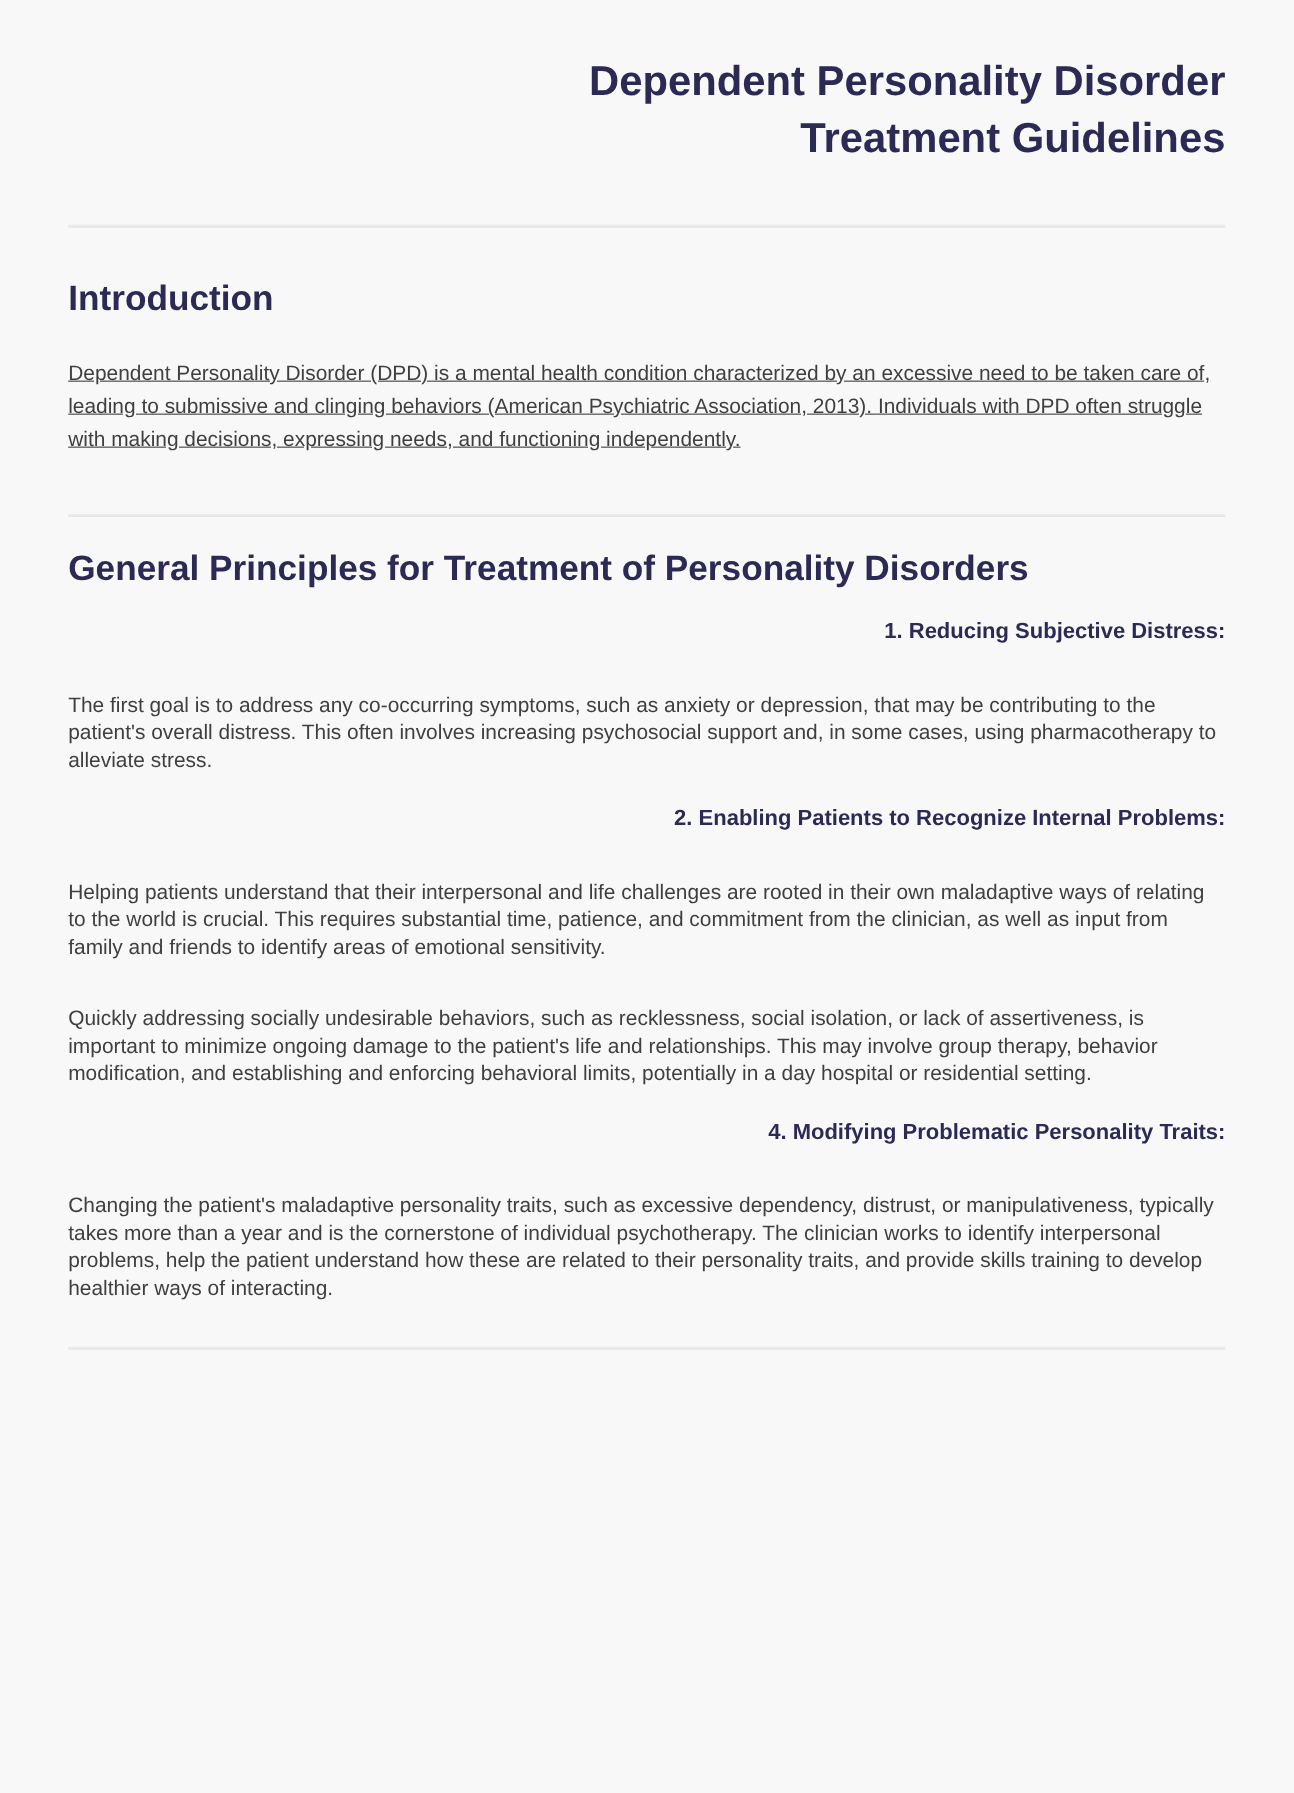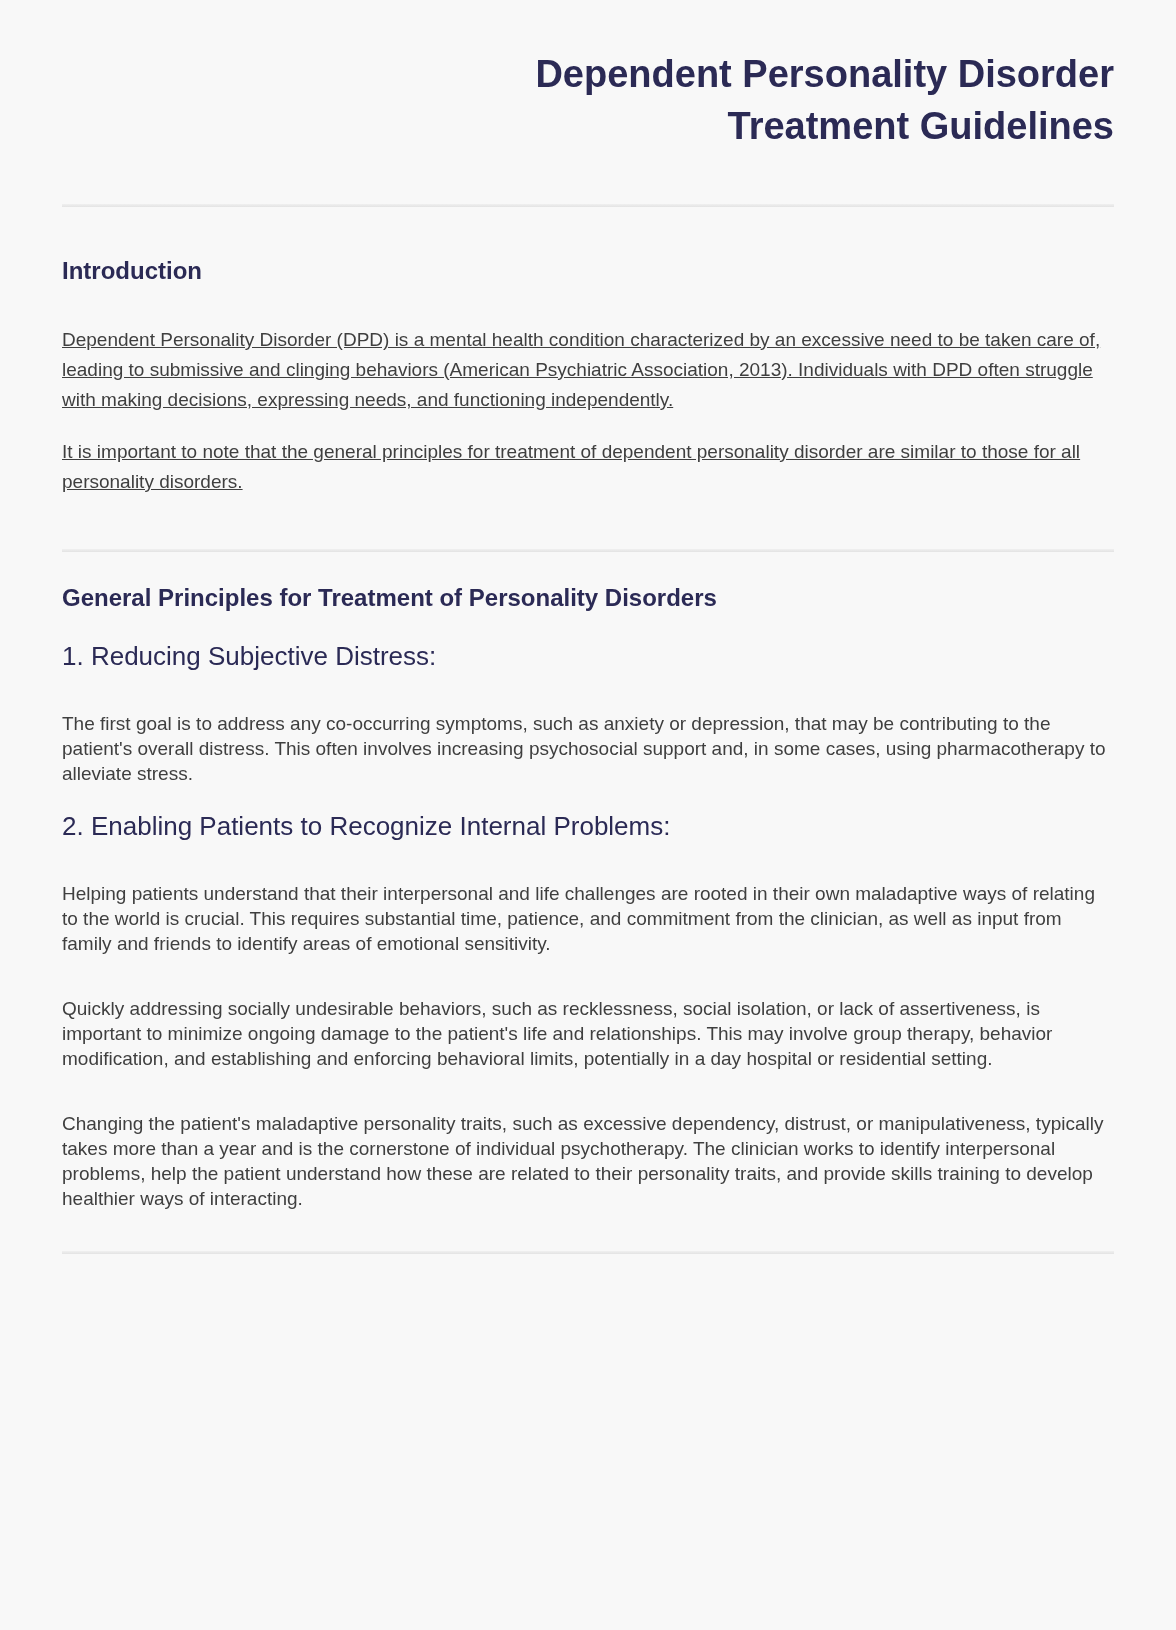--- a/index.html
+++ b/index.html
@@ -30,32 +30,33 @@
   .doc-title span{display:block;}
   hr.divider{
     border:none;
     height:3px;
     margin:52px 0 0 0;
     background:linear-gradient(180deg,#f0f0f0 0%,#e3e3e3 100%);
   }
   hr.divider.end{margin-top:40px;}
   h2.section-heading{
     color:var(--heading-color);
-    font-size:24px;
+    font-size:32px;
     line-height:36px;
     font-weight:bold;
     margin:46px 0 0 0;
   }
   h2.section-heading.general{margin-top:28px;}
   h3.sub-heading{
     color:var(--heading-color);
-    font-size:26px;
+    font-size:20px;
     line-height:29px;
-    font-weight:normal;
+    font-weight:bold;
     margin:26px 0 0 0;
+    text-align:right;
   }
   p{margin:0;}
   p.intro-para{
     line-height:30px;
     margin-top:36px;
     text-decoration:underline;
   }
   p.intro-para + p.intro-para{margin-top:22px;}
   p.section-intro{
     line-height:27px;
@@ -72,21 +73,20 @@
 <h1 class="doc-title">
   <span>Dependent Personality Disorder</span>
   <span>Treatment Guidelines</span>
 </h1>
 
 <hr class="divider">
 
 <section>
   <h2 class="section-heading">Introduction</h2>
   <p class="intro-para">Dependent Personality Disorder (DPD) is a mental health condition characterized by an excessive need to be taken care of, leading to submissive and clinging behaviors (American Psychiatric Association, 2013). Individuals with DPD often struggle with making decisions, expressing needs, and functioning independently.</p>
-  <p class="intro-para">It is important to note that the general principles for treatment of dependent personality disorder are similar to those for all personality disorders.</p>
 </section>
 
 <hr class="divider">
 
 <section>
   <h2 class="section-heading general">General Principles for Treatment of Personality Disorders</h2>
 
   <div>
     <h3 class="sub-heading">1. Reducing Subjective Distress:</h3>
     <p class="sub-para">The first goal is to address any co-occurring symptoms, such as anxiety or depression, that may be contributing to the patient's overall distress. This often involves increasing psychosocial support and, in some cases, using pharmacotherapy to alleviate stress.</p>
@@ -95,17 +95,18 @@
   <div>
     <h3 class="sub-heading">2. Enabling Patients to Recognize Internal Problems:</h3>
     <p class="sub-para">Helping patients understand that their interpersonal and life challenges are rooted in their own maladaptive ways of relating to the world is crucial. This requires substantial time, patience, and commitment from the clinician, as well as input from family and friends to identify areas of emotional sensitivity.</p>
   </div>
 
   <div>
     <p class="sub-para">Quickly addressing socially undesirable behaviors, such as recklessness, social isolation, or lack of assertiveness, is important to minimize ongoing damage to the patient's life and relationships. This may involve group therapy, behavior modification, and establishing and enforcing behavioral limits, potentially in a day hospital or residential setting.</p>
   </div>
 
   <div>
+    <h3 class="sub-heading">4. Modifying Problematic Personality Traits:</h3>
     <p class="sub-para">Changing the patient's maladaptive personality traits, such as excessive dependency, distrust, or manipulativeness, typically takes more than a year and is the cornerstone of individual psychotherapy. The clinician works to identify interpersonal problems, help the patient understand how these are related to their personality traits, and provide skills training to develop healthier ways of interacting.</p>
   </div>
 </section>
 
 <hr class="divider end">
 
 </body></html>

